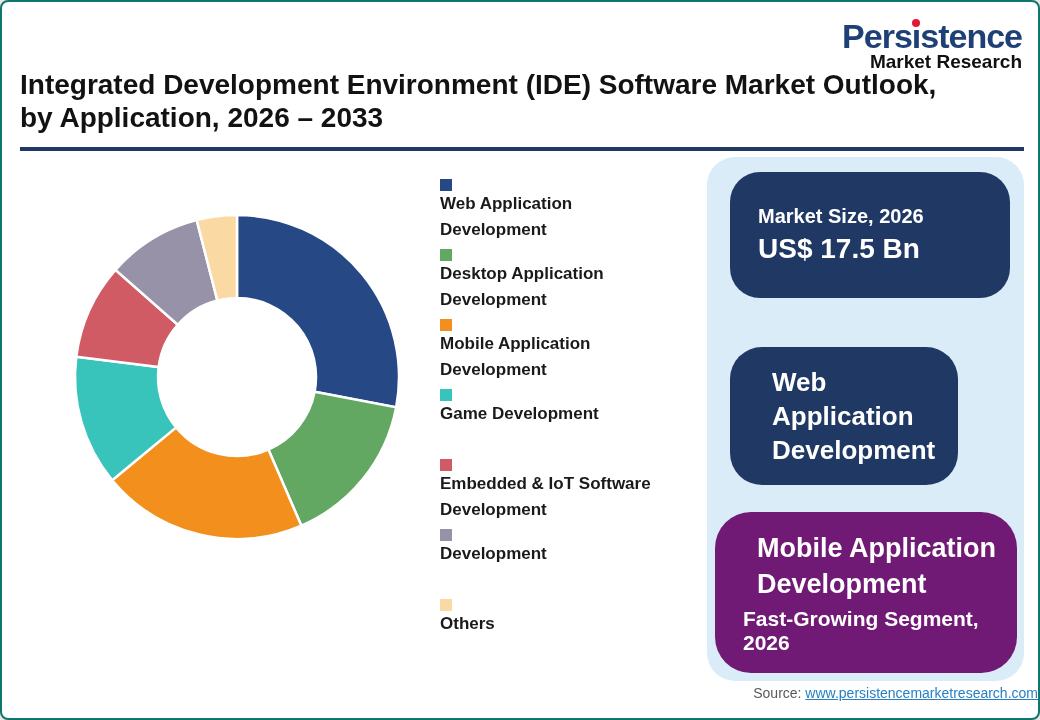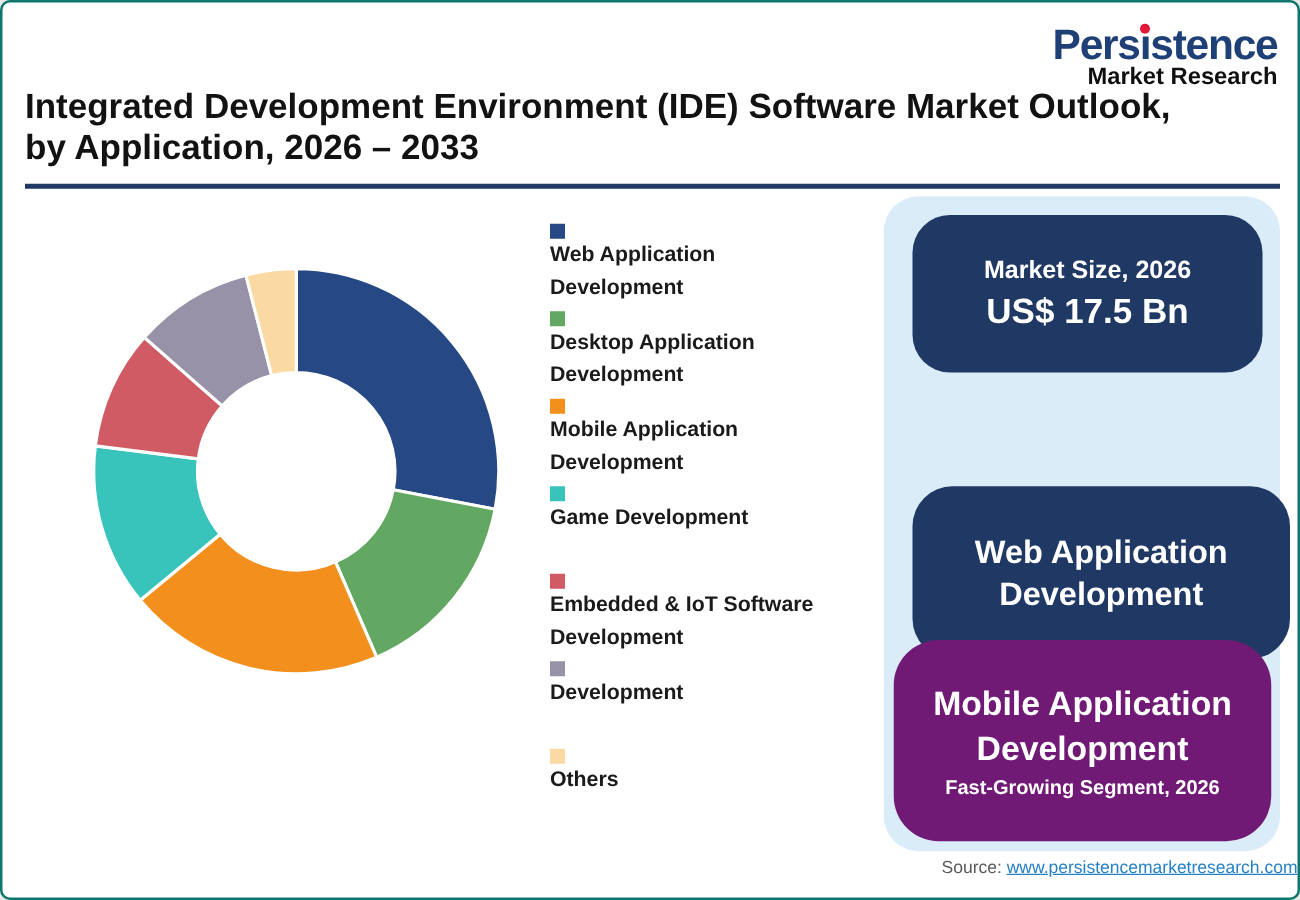--- a/index.html
+++ b/index.html
@@ -22,31 +22,31 @@
   .rule { position:absolute; left:18px; top:145px; width:1004px; height:4px; background:#1F3864; }
   
   #donut { position:absolute; left:68px; top:208px; }
   
   #legend { position:absolute; left:438px; top:170px; }
   .legend-row { display:flex; align-items:flex-start; height:70px; box-sizing:border-box;flex-direction:column; }
   .swatch { width:12px; height:12px; margin:7px 9px 0 0; flex:none; }
   .legend-text { font-size:17px; font-weight:700; color:#1a1a1a; line-height:26px; white-space:nowrap; }
   
   .panel { position:absolute; left:705px; top:155px; width:317px; height:524px; border-radius:28px; }
-  .card { position:absolute; color:#ffffff; text-align:center;
-    display:flex; flex-direction:column; justify-content:center; box-sizing:border-box; }
+  .card { position:absolute; color:#ffffff; text-align:left;
+    display:flex; flex-direction:column; justify-content:center; box-sizing:border-box;padding-left:28px; }
   .card1 { left:23px; top:15px;  width:280px; height:126px; border-radius:30px; }
-  .card2 { left:23px; top:190px; width:302px; height:138px; border-radius:32px;margin-top:42px; }
+  .card2 { left:23px; top:190px; width:228px; height:138px; border-radius:32px; }
   .card3 { left:8px;  top:355px; width:302px; height:161px; border-radius:36px; }
   .card-title { font-size:20px; font-weight:700; }
   .card-value { font-size:28px; font-weight:700; margin-top:5px; }
   .card-heading { font-size:26px; font-weight:700; line-height:34px; padding:0 14px; }
   .card3 .card-heading { font-size:27px; line-height:36px; }
   .card-sub { font-size:18px; font-weight:700; margin-top:5px; }
-  .card3 .card-sub { font-size:16px; }
+  .card3 .card-sub { font-size:21px; }
   
   .footer { position:absolute; left:0; right:0; top:683px; text-align:right;
     font-size:14px; color:#595959; }
   .footer a { text-decoration:underline; }
 </style>
 </head>
 <body>
 
 <div class="frame">
 

